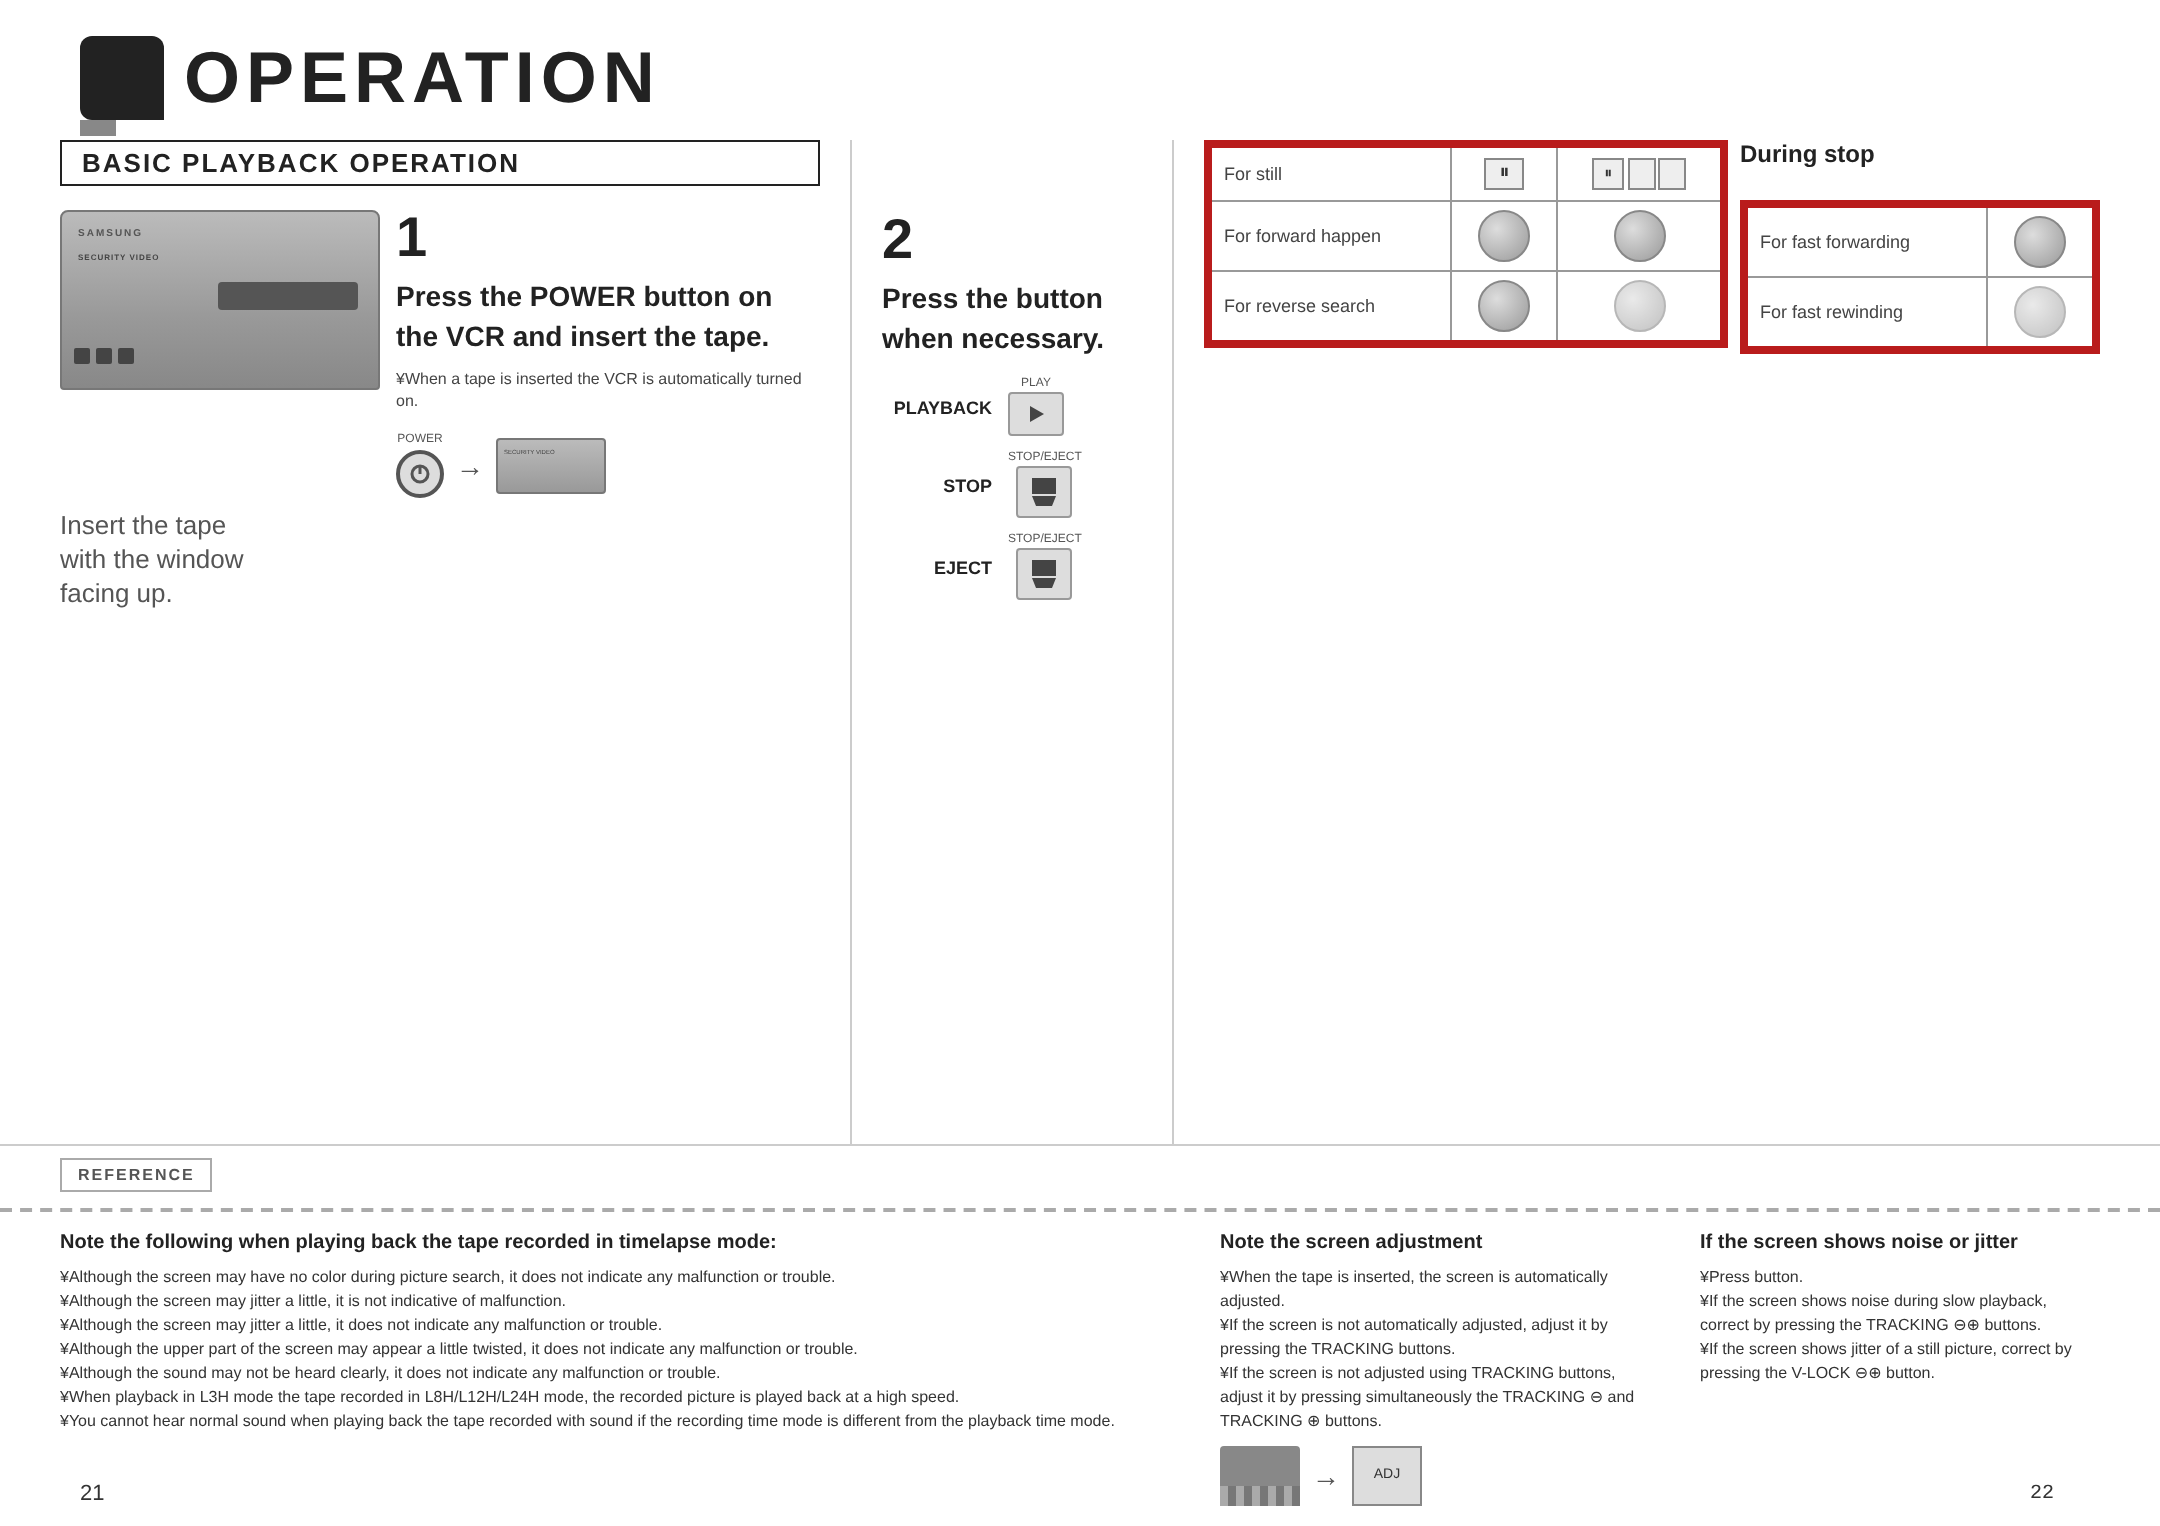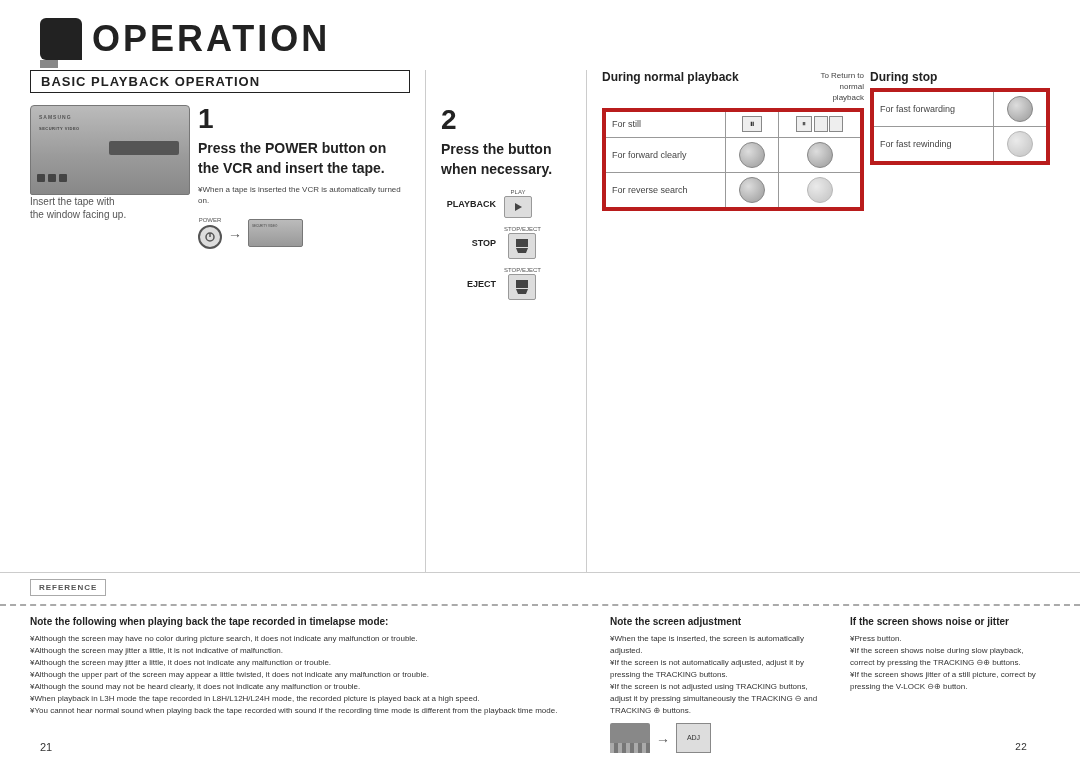--- a/index.html
+++ b/index.html
@@ -128,24 +128,25 @@
       display: flex;
       gap: 3px;
     }
     .vcr-btn {
       width: 8px;
       height: 8px;
       background: #444;
       border-radius: 1px;
     }
     .vcr-caption {
-      font-size: 10px;
+      font-size: 13px;
       color: #555;
       max-width: 100px;
       line-height: 1.3;
+      margin-top: 60px;
     }
 
     .step-block {
       flex: 1;
       display: flex;
       flex-direction: column;
       gap: 6px;
     }
 
     .step-number {
@@ -495,26 +496,20 @@
         </div>
       </div>
     </div>
 
     <div class="vertical-divider"></div>
 
     <div class="right-section">
 
       <div style="display:flex; gap:6px; align-items:flex-start;">
         <div class="playback-table-area">
-          <div class="table-header">
-            <div class="table-title">During normal playback</div>
-            <div style="font-size:8px; color:#444; text-align:right; line-height:1.4; white-space:pre-line;">To Return to
-normal
-playback</div>
-          </div>
           <table class="pb-table">
             <tbody>
                 <tr>
               <td class="label-cell">For still</td>
               <td class="btn-cell">
 
                 <div style="display:flex; justify-content:center;">
                   <div style="width:20px; height:16px; border:1px solid #888; background:#eee; display:inline-flex; align-items:center; justify-content:center; font-size:10px;">⏸</div>
                 </div>
               </td>
@@ -522,21 +517,21 @@
                 <div style="display:flex; justify-content:center; gap:2px;">
                   <div style="width:16px; height:16px; border:1px solid #888; background:#eee; display:inline-flex; align-items:center; justify-content:center; font-size:8px;">⏸</div>
                   <div style="display:flex; gap:1px;">
                     <div style="width:14px; height:16px; border:1px solid #888; background:#eee;"></div>
                     <div style="width:14px; height:16px; border:1px solid #888; background:#eee;"></div>
                   </div>
                 </div>
               </td>
             </tr>
             <tr>
-              <td class="label-cell">For forward clearly</td>
+              <td class="label-cell">For forward happen</td>
               <td class="btn-cell">
                 <div style="display:flex; justify-content:center;">
                   <div class="dial-btn"></div>
                 </div>
               </td>
               <td class="btn-cell">
                 <div style="display:flex; justify-content:center;">
                   <div class="dial-btn"></div>
                 </div>
               </td>
@@ -552,21 +547,21 @@
                 <div style="display:flex; justify-content:center;">
                   <div class="dial-btn" style="opacity:0.6;"></div>
                 </div>
               </td>
             </tr>
           </tbody>
             </table>
         </div>
 
         <div class="stop-table-area">
-          <div class="table-title" style="margin-bottom:4px; font-size:12px; font-weight:bold;">During stop</div>
+          <div class="table-title" style="margin-bottom:16px; font-size:12px; font-weight:bold;">During stop</div>
           <table class="pb-table">
             <tbody>
                 <tr>
               <td class="label-cell">For fast forwarding</td>
               <td class="btn-cell">
                 <div style="display:flex; justify-content:center;">
                   <div class="dial-btn"></div>
                 </div>
               </td>
             </tr>

